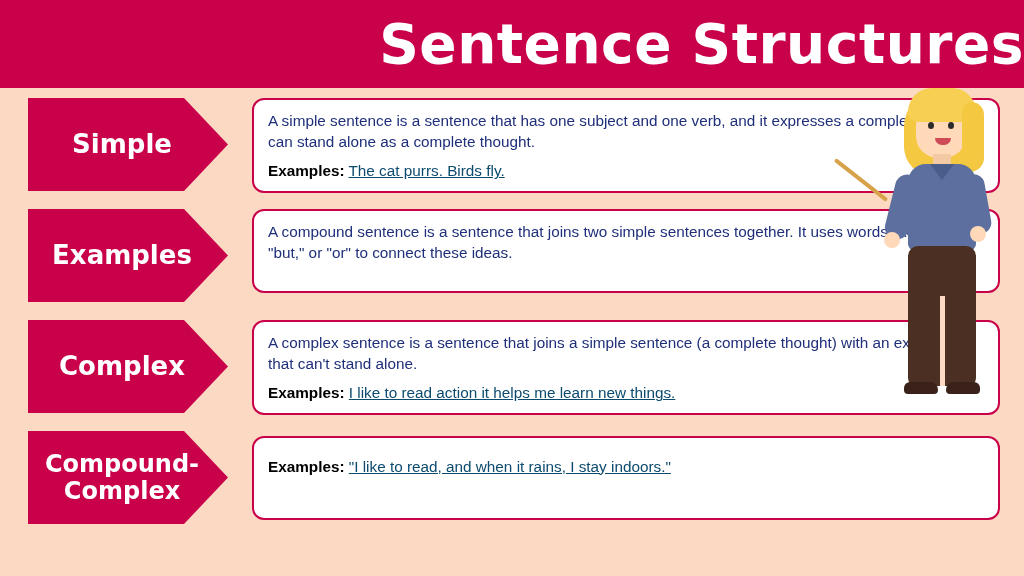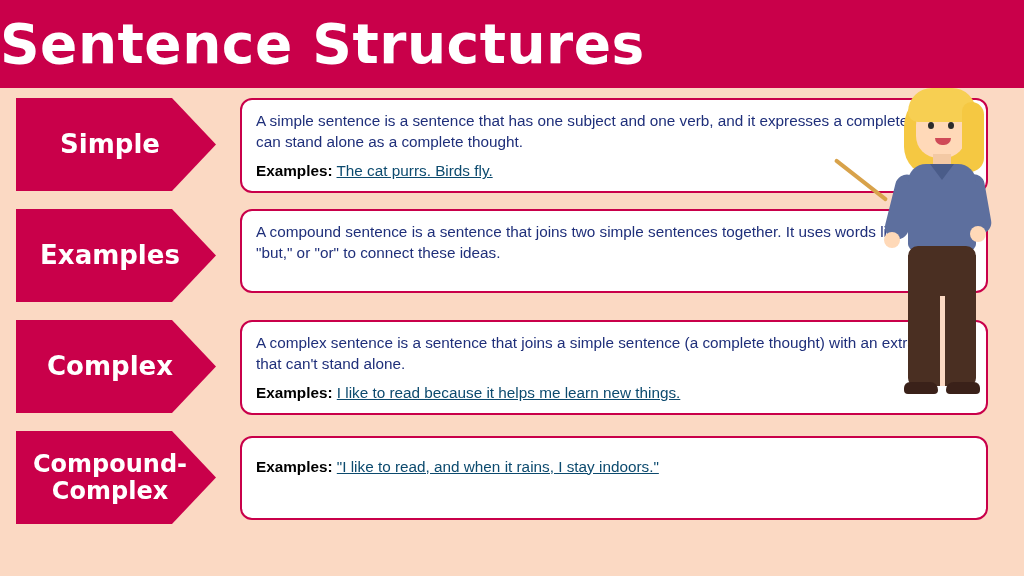--- a/index.html
+++ b/index.html
@@ -24,21 +24,21 @@
   .header {
     position: absolute;
     left: 0;
     top: 0;
     width: 1024px;
     height: 88px;
     background: #c8record;
     background: #c9004a;
     display: flex;
     align-items: center;
-    justify-content: flex-start;
+    justify-content: flex-end;
   }
   .header-title {
     color: #ffffff;
     font-size: 55px;
     font-weight: bold;
     letter-spacing: 0.5px;
     line-height: 1;
     text-align: center;
     font-family: "DejaVu Sans", sans-serif;
   }
@@ -57,21 +57,21 @@
     display: flex;
     align-items: flex-start;
   }
   .row-0 { top: 6px; }
   .row-1 { top: 117px; }
   .row-2 { top: 228px; }
   .row-3 { top: 339px; align-items: center; }
 
   .tag {
     position: relative;
-    margin-left: 16px;
+    margin-left: 28px;
     width: 200px;
     height: 93px;
     background: #c9004a;
     color: #ffffff;
     display: flex;
     align-items: center;
     justify-content: center;
     text-align: center;
     font-size: 26px;
     font-weight: bold;
@@ -318,21 +318,21 @@
         <p class="definition">A compound sentence is a sentence that joins two simple sentences together. It uses words like "and," "but," or "or" to connect these ideas.</p>
       </div>
     </div>
 
     <div class="row row-2">
       <div class="tag">Complex</div>
       <div class="card">
         <p class="definition">A complex sentence is a sentence that joins a simple sentence (a complete thought) with an extra part that can't stand alone.</p>
         <p class="examples">
           <span class="label">Examples:</span>
-          <span class="value">I like to read because it helps me learn new things.</span>
+          <span class="value">I like to read action it helps me learn new things.</span>
         </p>
       </div>
     </div>
 
     <div class="row row-3">
       <div class="tag two-line">Compound-Complex</div>
       <div class="card">
         <p class="examples">
           <span class="label">Examples:</span>
           <span class="value">"I like to read, and when it rains, I stay indoors."</span>

